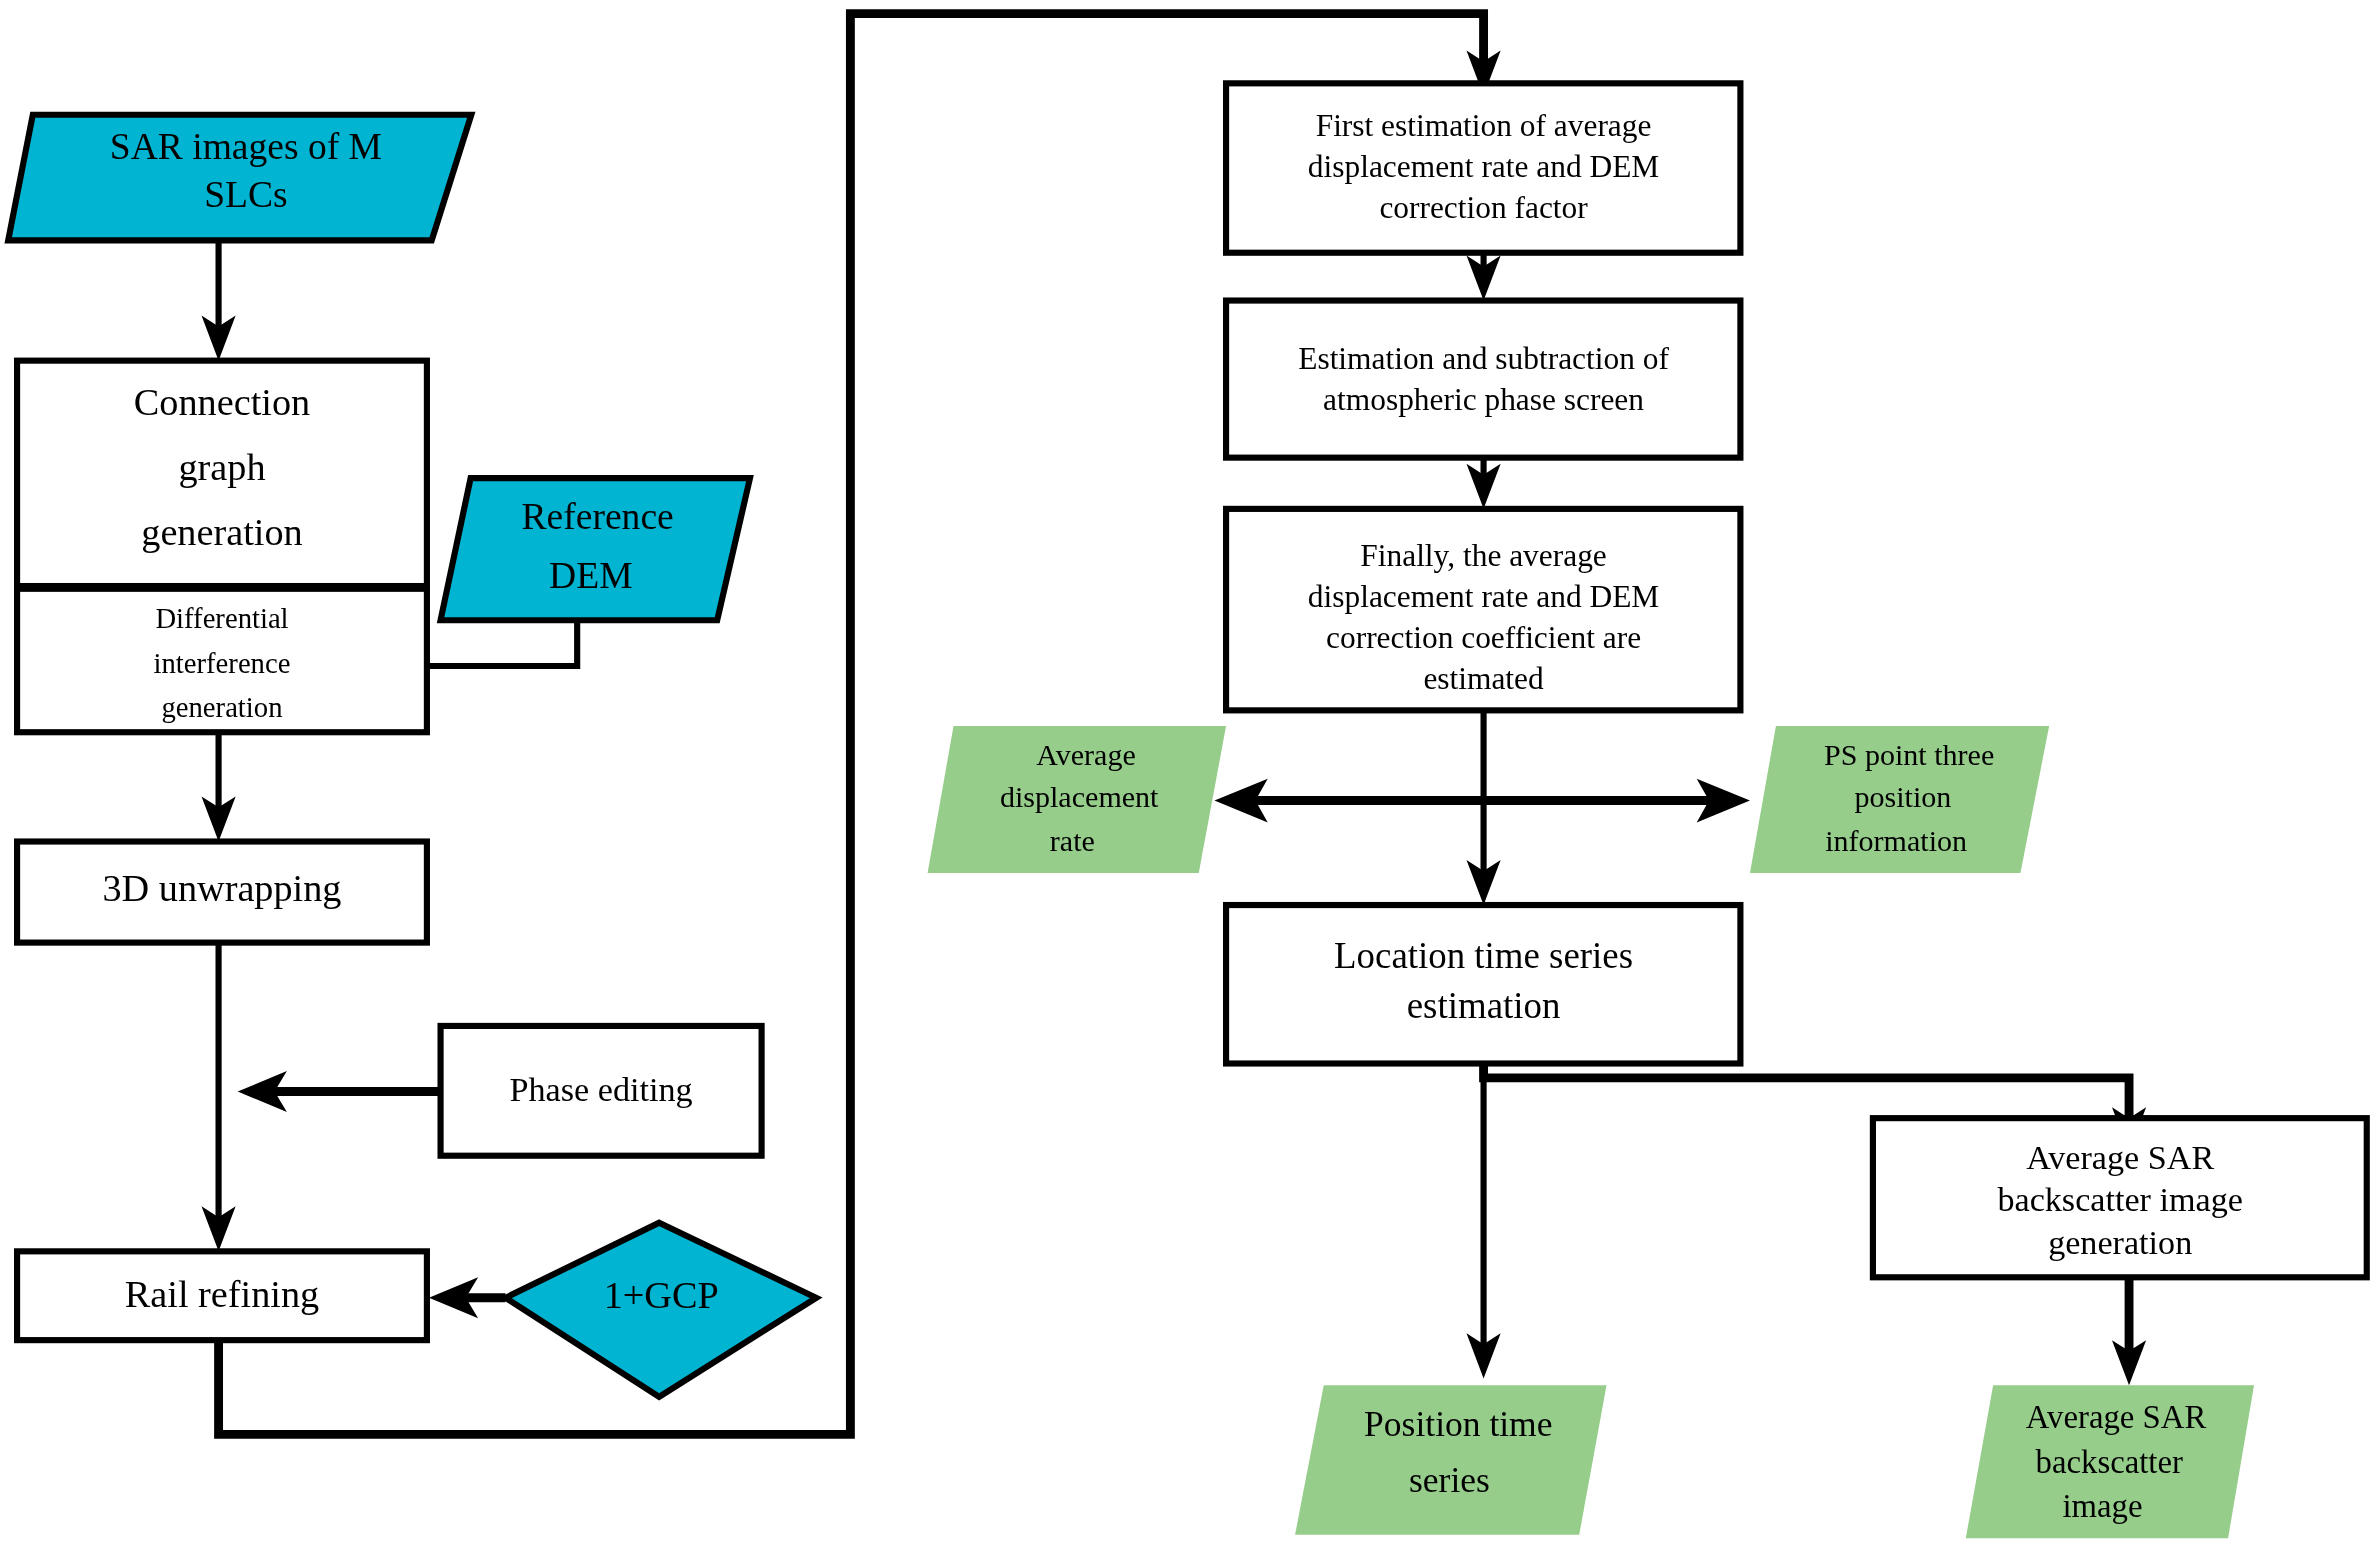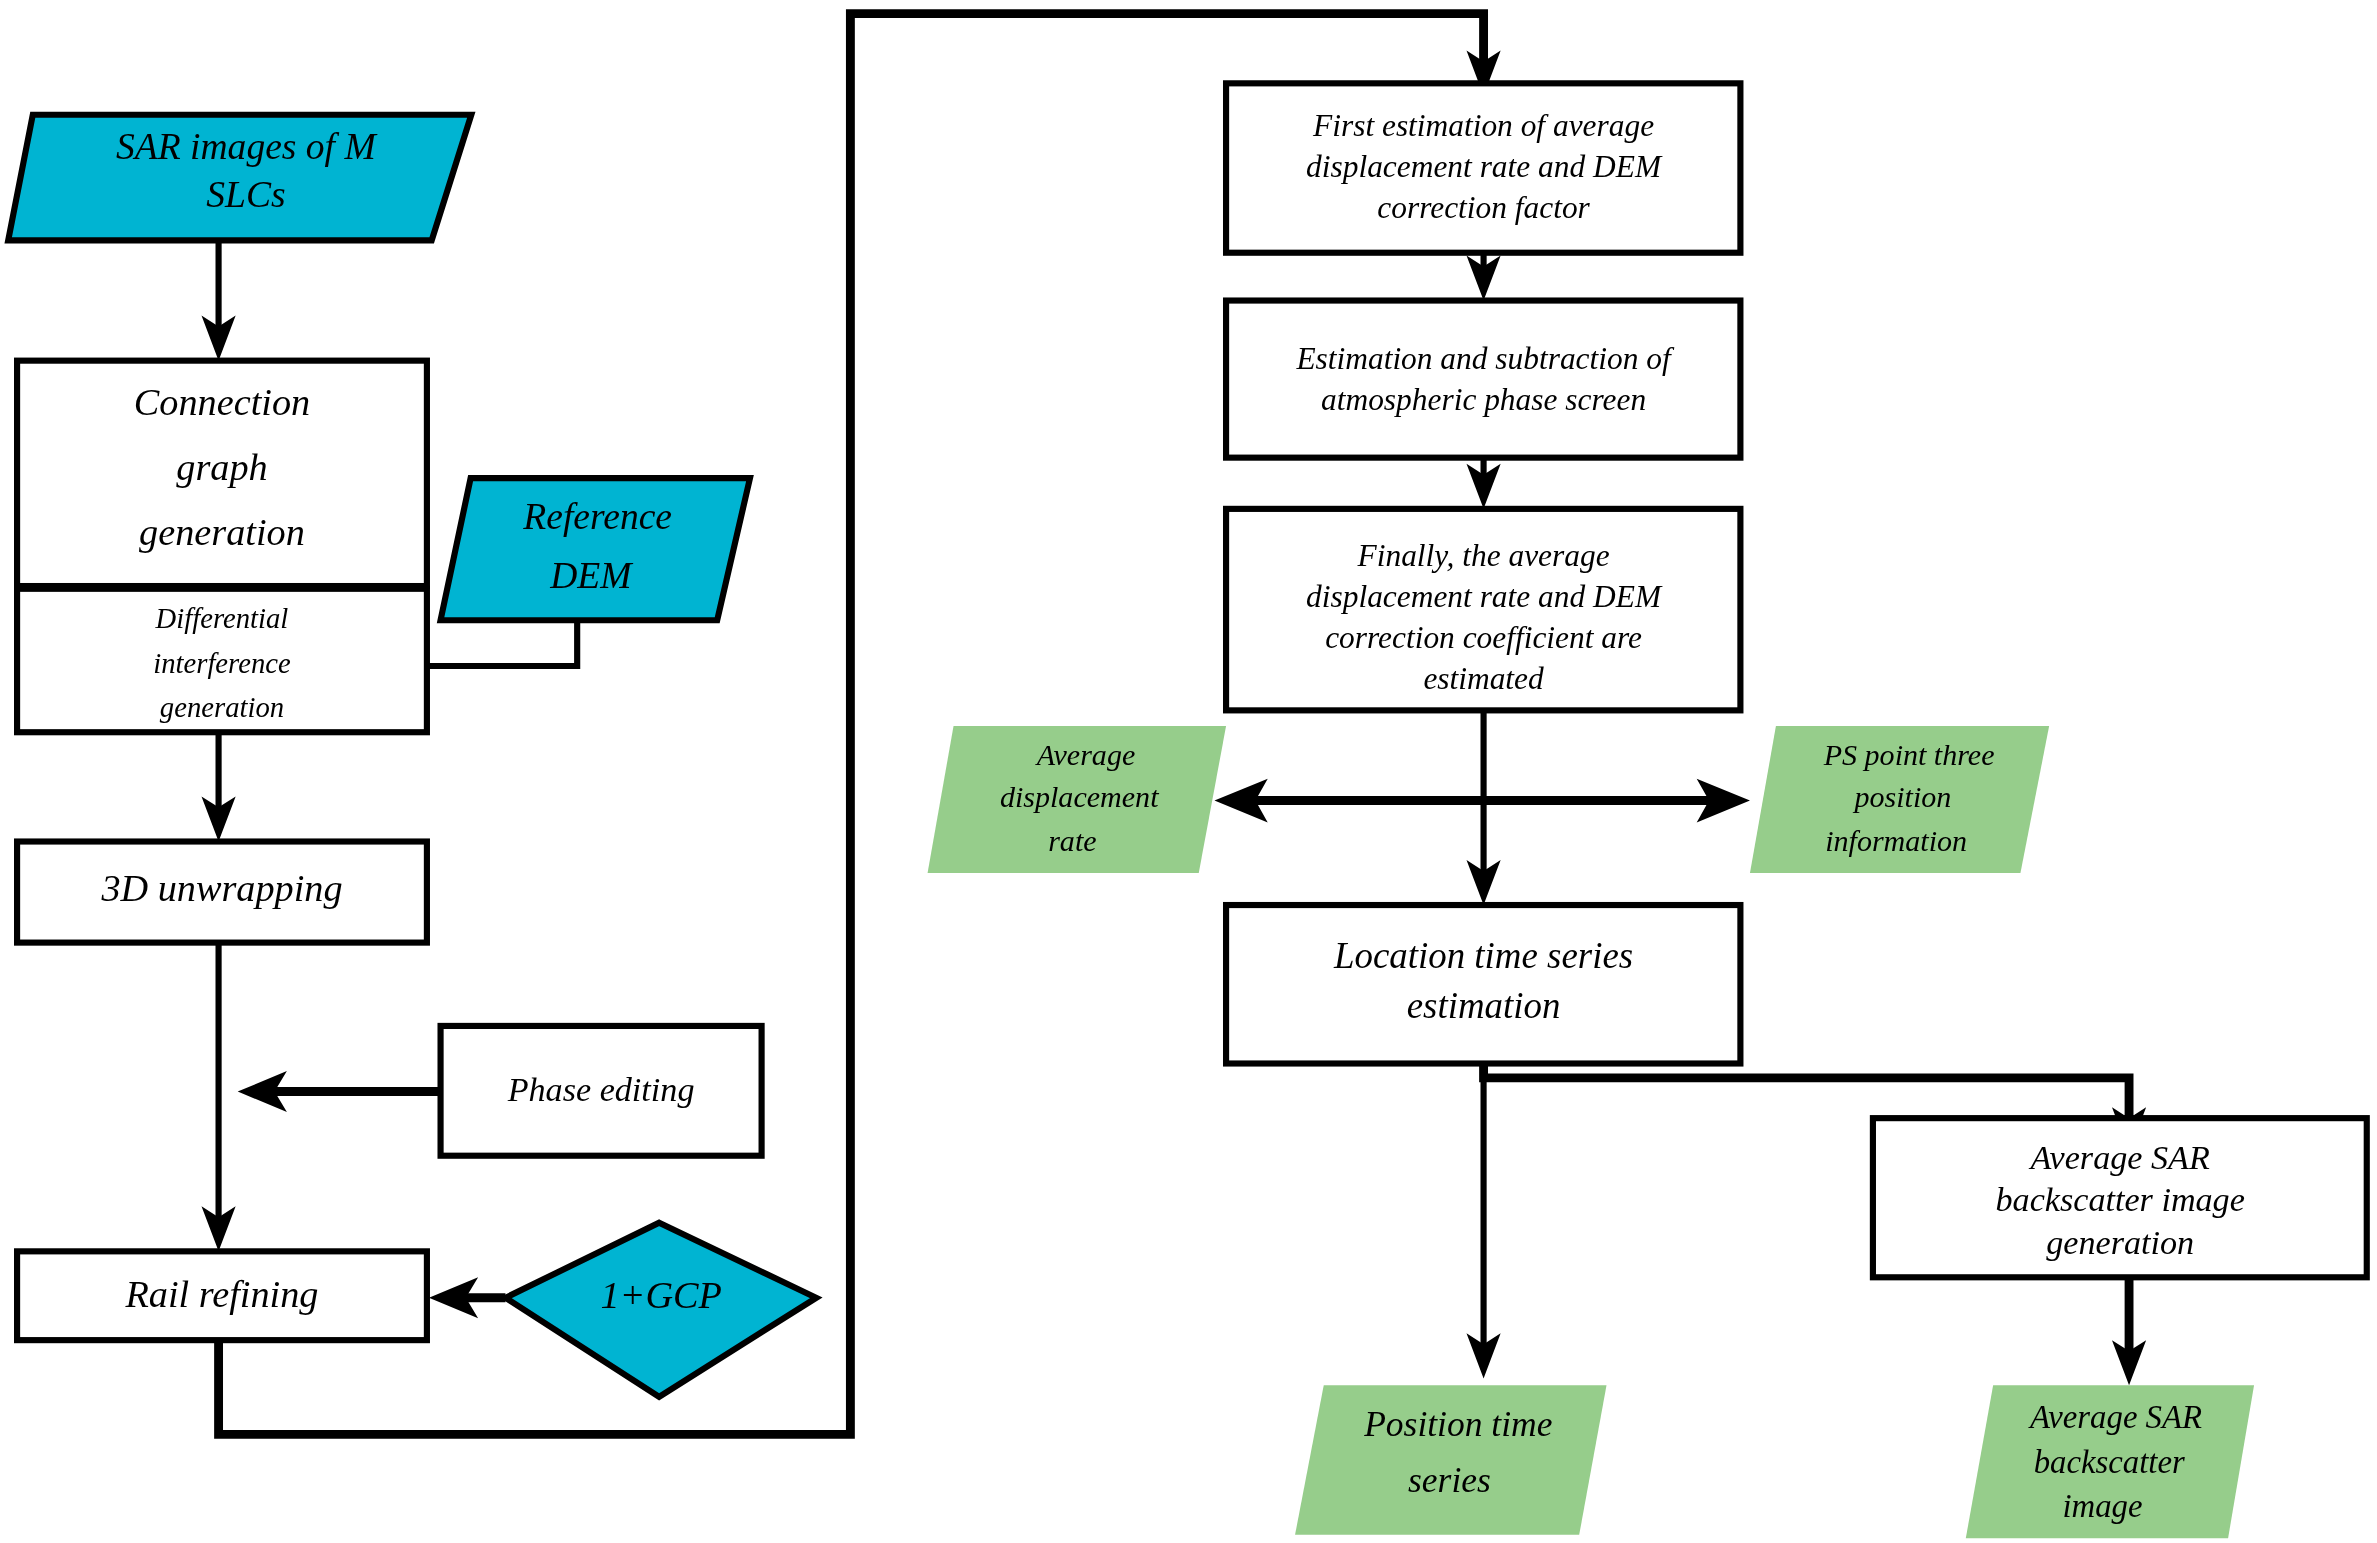--- a/index.html
+++ b/index.html
@@ -6,21 +6,20 @@
     margin: 0;
     padding: 0;
     background: #ffffff;
   }
   #stage {
     position: relative;
     width: 2370px;
     height: 1543px;
     background: #ffffff;
     overflow: hidden;
-    font-style: italic;
   }
   svg.flow {
     position: absolute;
     left: 0;
     top: 0;
     width: 2377px;
     height: 1543px;
   }
   .node-text {
     font-family: "Liberation Serif", "DejaVu Serif", serif;

